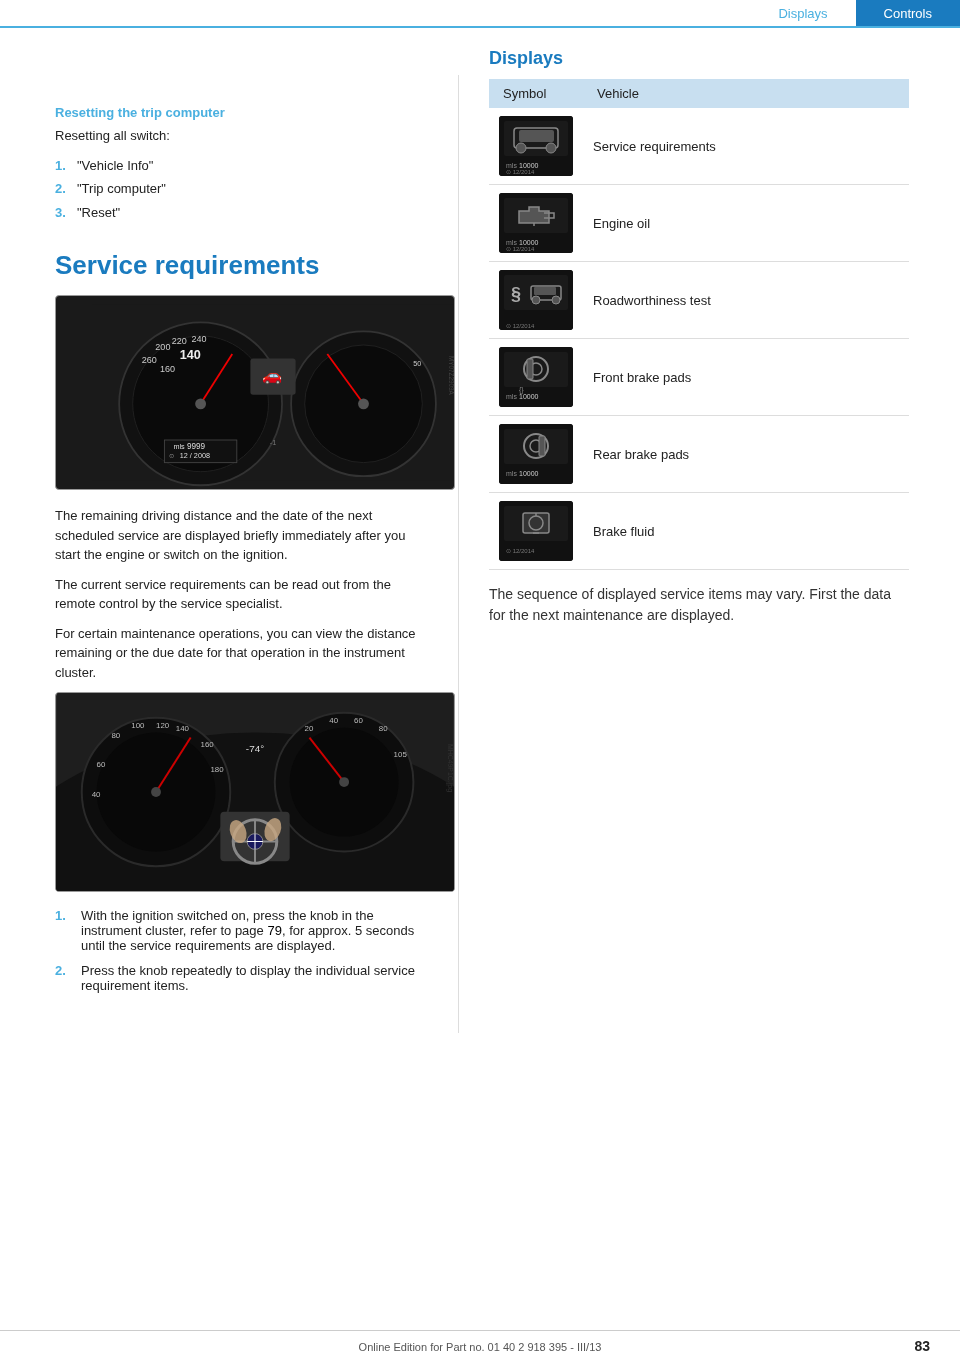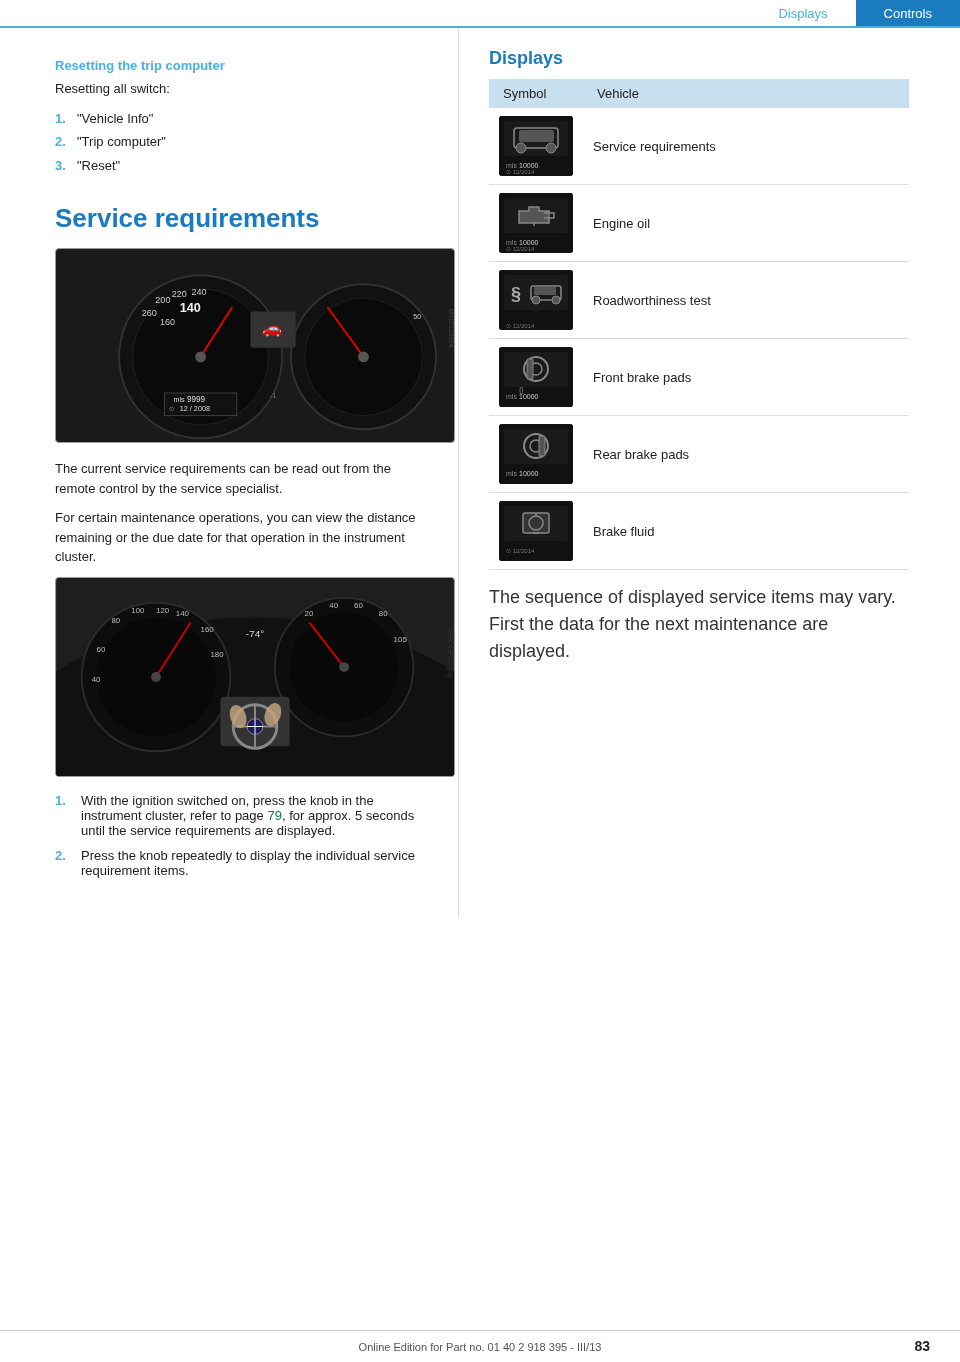--- a/index.html
+++ b/index.html
@@ -39,20 +39,21 @@
     .main-content {
       display: flex;
       padding: 0;
     }
 
     
     .left-col {
       width: 459px;
       padding: 30px 30px 30px 55px;
       border-right: 1px solid #ddd;
+      margin-top: 47px;
     }
 
     
     .right-col {
       width: 480px;
       padding: 20px 30px 30px 30px;
     }
 
     .section-title-small {
       color: #4ab0e0;
@@ -188,25 +189,25 @@
     .page-number {
       position: absolute;
       bottom: 8px;
       right: 30px;
       font-size: 14px;
       font-weight: bold;
       color: #222;
     }
 
     .link-text {
-      color: #15803d;
+      color: #000000;
     }
 
     .note-text {
-      font-size: 18px;
+      font-size: 14px;
       color: #333;
       line-height: 1.5;
       margin-top: 10px;
     }
   </style>
 </head>
 <body>
 
 <div class="top-nav">
   <div class="nav-tab">
@@ -276,20 +277,21 @@
 
         <rect x="175" y="60" width="50" height="40" fill="#333" rx="3"></rect>
         <text x="200" y="85" fill="#aaa" font-size="18" text-anchor="middle">🚗</text>
 
         <text x="200" y="155" fill="#777" font-size="8" text-anchor="middle">-1</text>
 
         <text x="395" y="100" fill="#444" font-size="7" text-anchor="end" transform="rotate(90,395,100)">MY07Z2909A</text>
       </svg>
     </div>
 
+    <p class="body-text">The remaining driving distance and the date of the next scheduled service are displayed briefly immediately after you start the engine or switch on the ignition.</p>
     <p class="body-text">The current service requirements can be read out from the remote control by the service specialist.</p>
     <p class="body-text">For certain maintenance operations, you can view the distance remaining or the due date for that operation in the instrument cluster.</p>
 
     <div class="instrument-img-2">
       <svg viewBox="0 0 400 200" xmlns="http://www.w3.org/2000/svg" width="100%" height="100%">
         <rect width="400" height="200" fill="#1e1e1e"></rect>
 
         <ellipse cx="200" cy="220" rx="280" ry="180" fill="#111"></ellipse>
 
         <circle cx="100" cy="100" r="75" fill="#0d0d0d" stroke="#2a2a2a" stroke-width="2"></circle>

